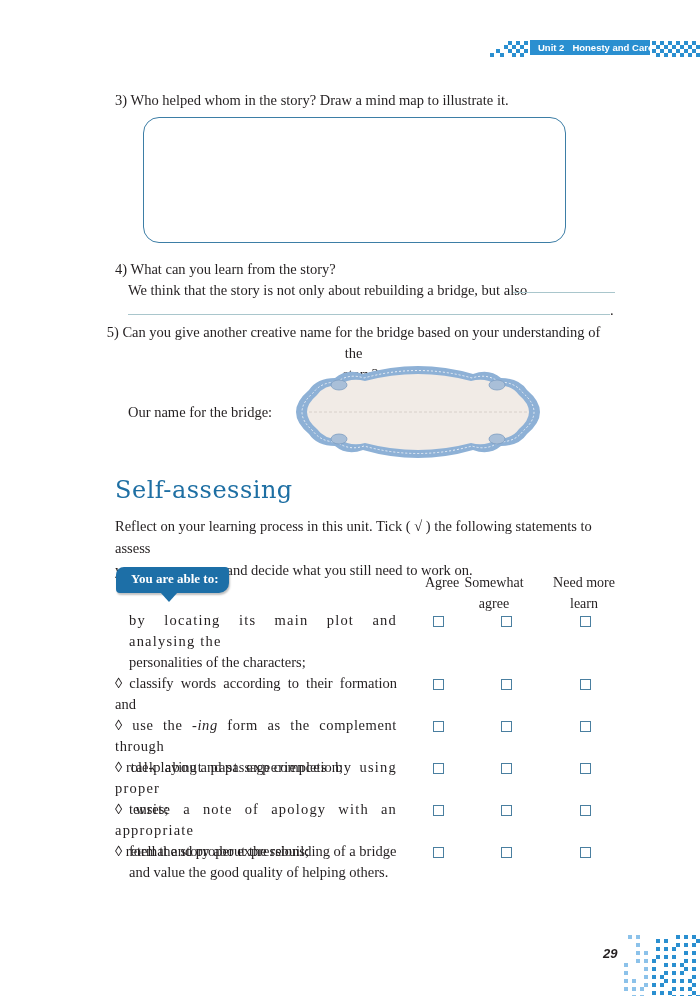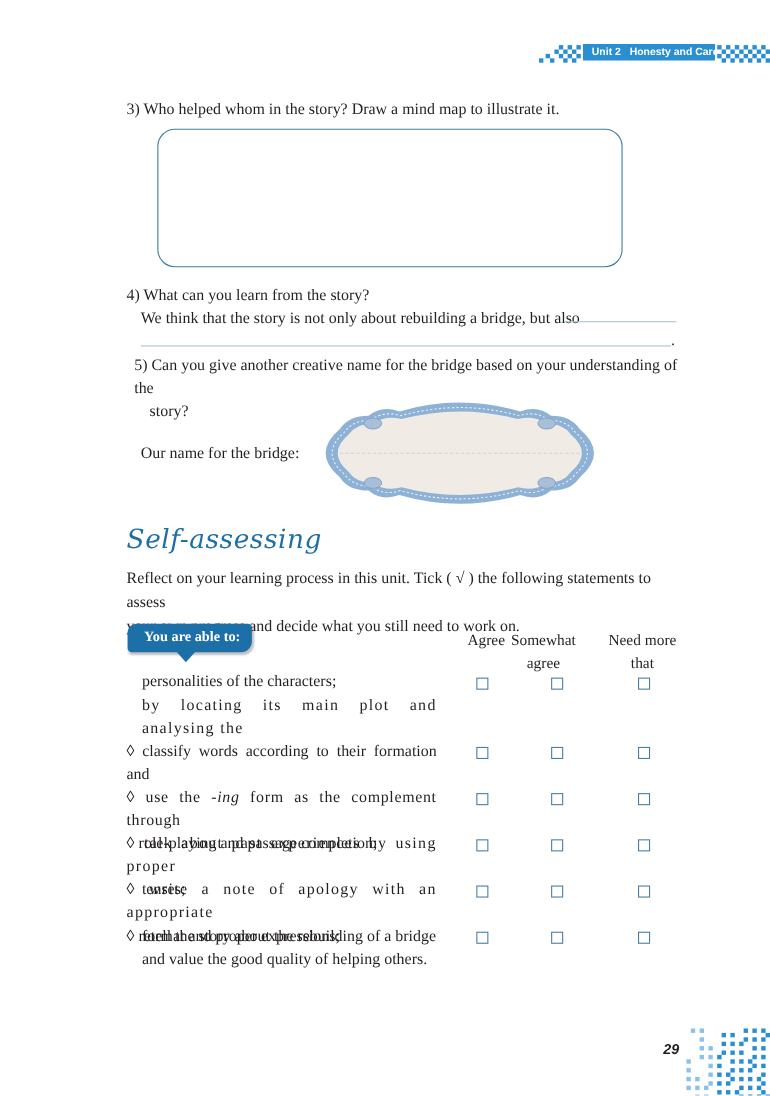--- a/index.html
+++ b/index.html
@@ -15,21 +15,21 @@
   .checker { position: absolute; }
   .checker span { position: absolute; width: 4px; height: 4px; background: #2a8fd0; }
 
   .q { font-size: 14.5px; line-height: 21px; }
   .mindmap { left: 143px; top: 117px; width: 423px; height: 126px; border: 1.6px solid #3d7ea6;
              border-radius: 16px; box-sizing: border-box; }
   .blank { border-bottom: 1px solid #a9c6cc; height: 0; }
 
   .plaque { left: 287px; top: 364px; }
 
-  .section-title { left: 115px; top: 476px; font-family: "DejaVu Serif", serif; font-style: italic;
+  .section-title { left: 115px; top: 476px; font-family: "DejaVu Serif", serif; 
                    font-size: 24px; color: #1e6fa3; letter-spacing: 0.5px; }
   .intro { left: 115px; top: 515px; width: 505px; font-size: 14.5px; line-height: 22px; }
 
   .able-tag { left: 116px; top: 567px; width: 113px; height: 26px; background: #1d6fa7; color: #fff;
               border-radius: 8px 4px 10px 4px; font-weight: bold; font-size: 13px; line-height: 24px;
               padding-left: 15px; box-sizing: border-box; box-shadow: 1px 2px 2px rgba(0,0,0,0.25); }
   .able-tail { left: 160px; top: 592px; width: 0; height: 0; border-left: 9px solid transparent;
                border-right: 9px solid transparent; border-top: 10px solid #1d6fa7; }
 
   .col-head { top: 572px; font-size: 14px; line-height: 21px; text-align: center; }
@@ -97,21 +97,21 @@
 
 <div class="abs q" style="left:115px;top:90px;">3) Who helped whom in the story? Draw a mind map to illustrate it.</div>
 <div class="abs mindmap"></div>
 
 <div class="abs q" style="left:115px;top:259px;">4) What can you learn from the story?</div>
 <div class="abs q" style="left:128px;top:280px;text-align:center;">We think that the story is not only about rebuilding a bridge, but also</div>
 <div class="abs blank" style="left:513px;top:292px;width:102px;"></div>
 <div class="abs blank" style="left:128px;top:314px;width:482px;"></div>
 <div class="abs q" style="left:610px;top:300px;">.</div>
 
-<div class="abs q" style="left:122px;top:322px;width:505px;">
+<div class="abs q" style="left:101px;top:322px;width:505px;text-align:center;">
   <span>5) Can you give another creative name for the bridge based on your understanding of the</span><br>
   <span style="padding-left:14px">story?</span>
 </div>
 <div class="abs q" style="left:128px;top:402px;">Our name for the bridge:</div>
 
 <svg class="abs plaque" width="262" height="96" viewBox="0 0 262 96">
   <path d="M48,14 Q60,4 76,10 Q131,-6 186,10 Q202,4 214,14 Q232,14 240,26 Q266,48 240,70 Q232,82 214,82 Q202,92 186,86 Q131,102 76,86 Q60,92 48,82 Q30,82 22,70 Q-4,48 22,26 Q30,14 48,14 Z" fill="#8eb1d6"></path>
   <path d="M50,18 Q62,9 77,14 Q131,-1 185,14 Q200,9 212,18 Q228,18 236,29 Q258,48 236,67 Q228,78 212,78 Q200,87 185,82 Q131,97 77,82 Q62,87 50,78 Q34,78 26,67 Q4,48 26,29 Q34,18 50,18 Z" fill="none" stroke="#e8eef6" stroke-width="1" stroke-dasharray="2,2"></path>
   <path d="M52,21 Q64,13 78,17 Q131,3 184,17 Q198,13 210,21 Q225,21 232,31 Q252,48 232,65 Q225,75 210,75 Q198,83 184,79 Q131,93 78,79 Q64,83 52,75 Q37,75 30,65 Q10,48 30,31 Q37,21 52,21 Z" fill="#f1ebe6"></path>
   <line x1="22" y1="48" x2="240" y2="48" stroke="#d8d0ca" stroke-width="1" stroke-dasharray="3,2"></line>
@@ -132,26 +132,26 @@
 
 <div class="abs col-head" style="left:417px;width:50px;">
   <span>Agree</span>
 </div>
 <div class="abs col-head" style="left:460px;width:68px;">
   <span>Somewhat</span><br>
   <span>agree</span>
 </div>
 <div class="abs col-head" style="left:548px;width:72px;">
   <span>Need more</span><br>
-  <span>that</span>
+  <span>learn</span>
 </div>
 
 <div class="abs stmt" style="top:610px;">
+  <span class="line indent wide">by locating its main plot and analysing the</span>
   <span class="line indent">personalities of the characters;</span>
-  <span class="line indent wide">by locating its main plot and analysing the</span>
 </div>
 
 <div class="abs stmt" style="top:673px;">
   <span class="line"><span>◊</span> <span>classify words according to their formation and</span></span>
 </div>
 
 <div class="abs stmt" style="top:715px;">
   <span class="line wide2"><span>◊</span> <span>use the </span><i>-ing</i><span> form as the complement through</span></span>
   <span class="line indent-s">role-playing and passage completion;</span>
 </div>

